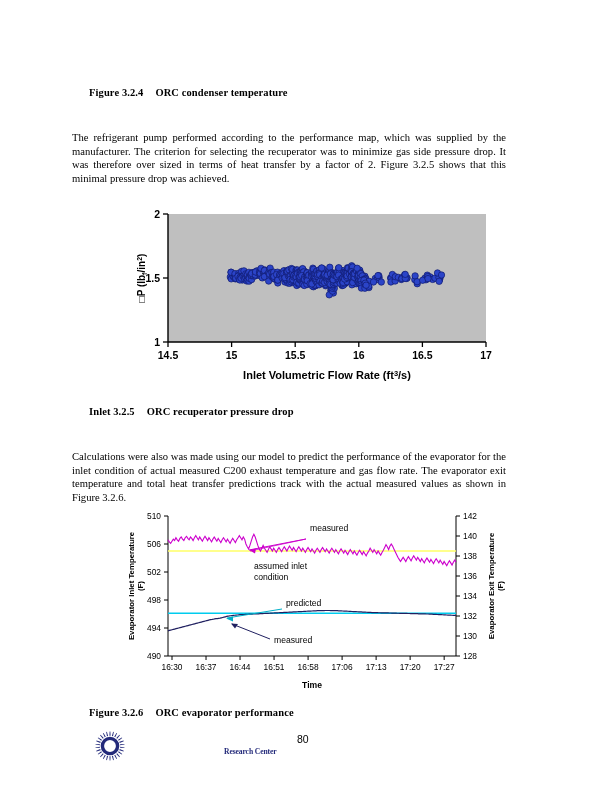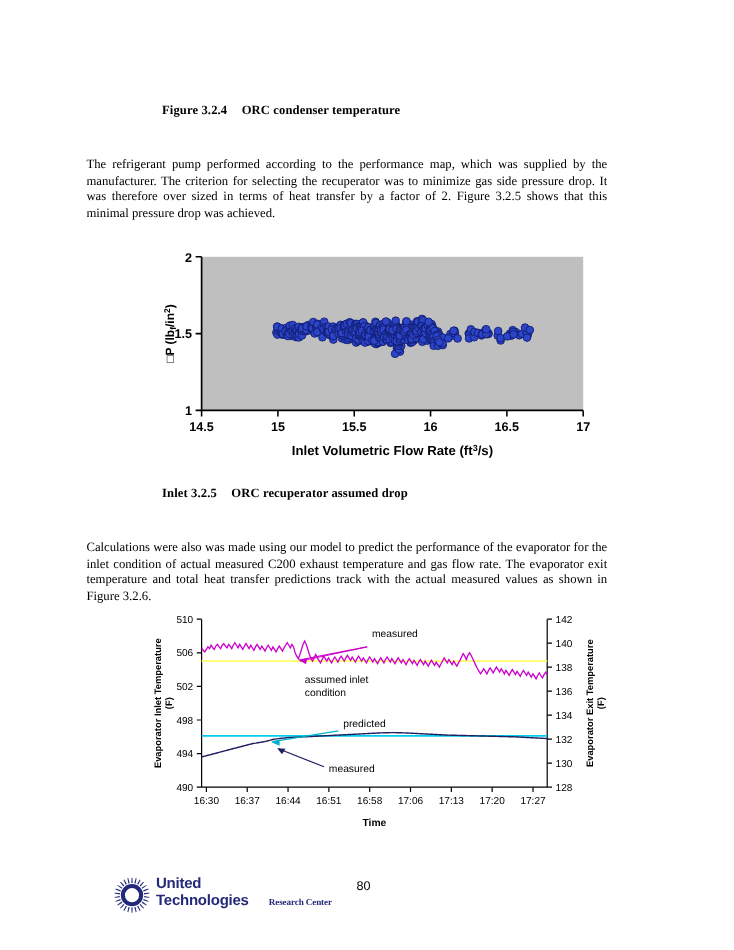--- a/index.html
+++ b/index.html
@@ -25,21 +25,21 @@
 
   
   .fig-caption {
     position: absolute;
     font-family: "Liberation Serif", "DejaVu Serif", serif;
     font-weight: bold;
     font-size: 10.5px;
     letter-spacing: 0.1px;
     white-space: nowrap;
   }
-  .fig-caption .cap-num { margin-right: 12px; margin-left: 46px; }
+  .fig-caption .cap-num { margin-right: 12px; }
 
   .para {
     position: absolute;
     left: 72px;
     width: 434px;
     font-family: "Liberation Serif", "DejaVu Serif", serif;
     font-size: 10.6px;
     line-height: 13.6px;
     text-align: justify;
     text-justify: inter-word;
@@ -856,21 +856,21 @@
     <text class="axis-title" transform="translate(13,72) rotate(-90)" text-anchor="middle" font-size="10">
       <tspan>□P (lb</tspan><tspan baseline-shift="-28%" font-size="7">f</tspan><tspan>/in</tspan><tspan baseline-shift="40%" font-size="7">2</tspan><tspan>)</tspan>
     </text>
 
     <text class="axis-title" x="195" y="173" text-anchor="middle" font-size="11">
       <tspan>Inlet Volumetric Flow Rate (ft</tspan><tspan baseline-shift="40%" font-size="7.5">3</tspan><tspan>/s)</tspan>
     </text>
   </svg>
 
   <div class="fig-caption" style="left:89px; top:406px;">
-    <span class="cap-num">Inlet 3.2.5</span><span>ORC recuperator assumed drop</span>
+    <span class="cap-num">Inlet 3.2.5</span><span>ORC recuperator pressure drop</span>
   </div>
 
   <div class="para" style="top:450px;">Calculations were also was made using our model to predict the performance of the evaporator for the inlet condition of actual measured C200 exhaust temperature and gas flow rate. The evaporator exit temperature and total heat transfer predictions track with the actual measured values as shown in Figure 3.2.6.</div>
 
   <svg id="chart2" viewBox="0 0 390 188" width="390" height="188">
     <rect x="46" y="10" width="288" height="140" fill="#ffffff"></rect>
 
     <line x1="46" y1="10" x2="46" y2="150" stroke="#000" stroke-width="1"></line>
 
     <line x1="334" y1="10" x2="334" y2="150" stroke="#000" stroke-width="1"></line>
@@ -967,20 +967,23 @@
 
     <text class="axis-title" transform="translate(12,80) rotate(-90)" text-anchor="middle" font-size="7.8">Evaporator Inlet Temperature</text>
     <text class="axis-title" transform="translate(21,80) rotate(-90)" text-anchor="middle" font-size="7.8">(F)</text>
 
     <text class="axis-title" transform="translate(372,80) rotate(-90)" text-anchor="middle" font-size="7.8">Evaporator Exit Temperature</text>
     <text class="axis-title" transform="translate(381,80) rotate(-90)" text-anchor="middle" font-size="7.8">(F)</text>
 
     <text class="axis-title" x="190" y="182" text-anchor="middle" font-size="8.6">Time</text>
   </svg>
 
+  <div class="fig-caption" style="left:89px; top:707px;">
+    <span class="cap-num">Figure 3.2.6</span><span>ORC evaporator performance</span>
+  </div>
 
   <div class="logo-wrap">
     <svg width="32" height="30" viewBox="0 0 32 30" style="position:absolute;left:0;top:2px;">
       <g id="burst-rays" fill="#232a7a">
           <path d="M15.44 4.82 L16.56 4.82 L16.36 0.40 L15.64 0.40 Z"></path>
           <path d="M17.89 4.98 L18.98 5.25 L19.84 0.92 L19.14 0.74 Z"></path>
           <path d="M20.24 5.72 L21.23 6.24 L23.10 2.24 L22.46 1.91 Z"></path>
           <path d="M22.33 7.00 L23.17 7.75 L25.95 4.31 L25.41 3.84 Z"></path>
           <path d="M24.06 8.75 L24.70 9.68 L28.22 7.01 L27.81 6.41 Z"></path>
           <path d="M25.32 10.86 L25.72 11.91 L29.78 10.16 L29.52 9.49 Z"></path>
@@ -1000,23 +1003,19 @@
           <path d="M5.96 16.78 L5.82 15.67 L1.47 16.40 L1.55 17.12 Z"></path>
           <path d="M5.82 14.33 L5.96 13.22 L1.55 12.88 L1.47 13.60 Z"></path>
           <path d="M6.28 11.91 L6.68 10.86 L2.48 9.49 L2.22 10.16 Z"></path>
           <path d="M7.30 9.68 L7.94 8.75 L4.19 6.41 L3.78 7.01 Z"></path>
           <path d="M8.83 7.75 L9.67 7.00 L6.59 3.84 L6.05 4.31 Z"></path>
           <path d="M10.77 6.24 L11.76 5.72 L9.54 1.91 L8.90 2.24 Z"></path>
           <path d="M13.02 5.25 L14.11 4.98 L12.86 0.74 L12.16 0.92 Z"></path>
         </g>
       <circle cx="16" cy="15" r="7.6" fill="none" stroke="#232a7a" stroke-width="3.4"></circle>
     </svg>
-    <div class="logo-text">
-      <div>United</div>
-      <div>Technologies</div>
-    </div>
   </div>
 
   <div class="research-center">Research Center</div>
 
   <div class="page-num">80</div>
 
 </div>
 
 </body></html>

